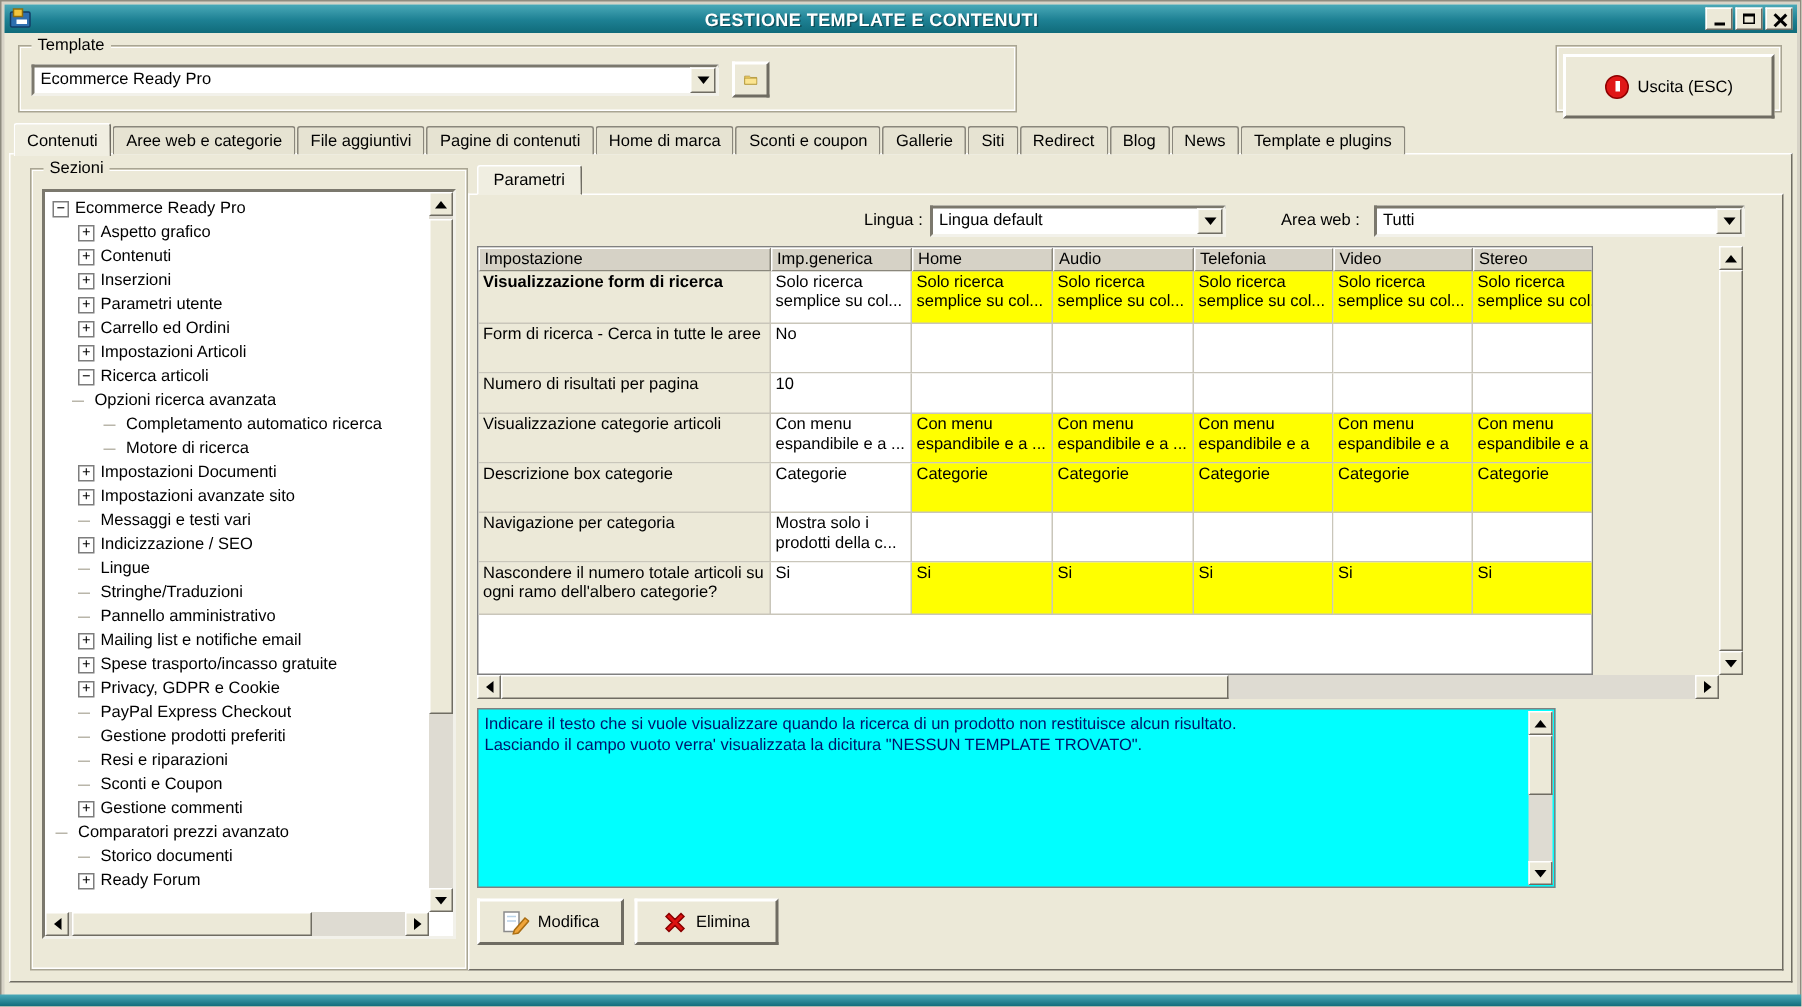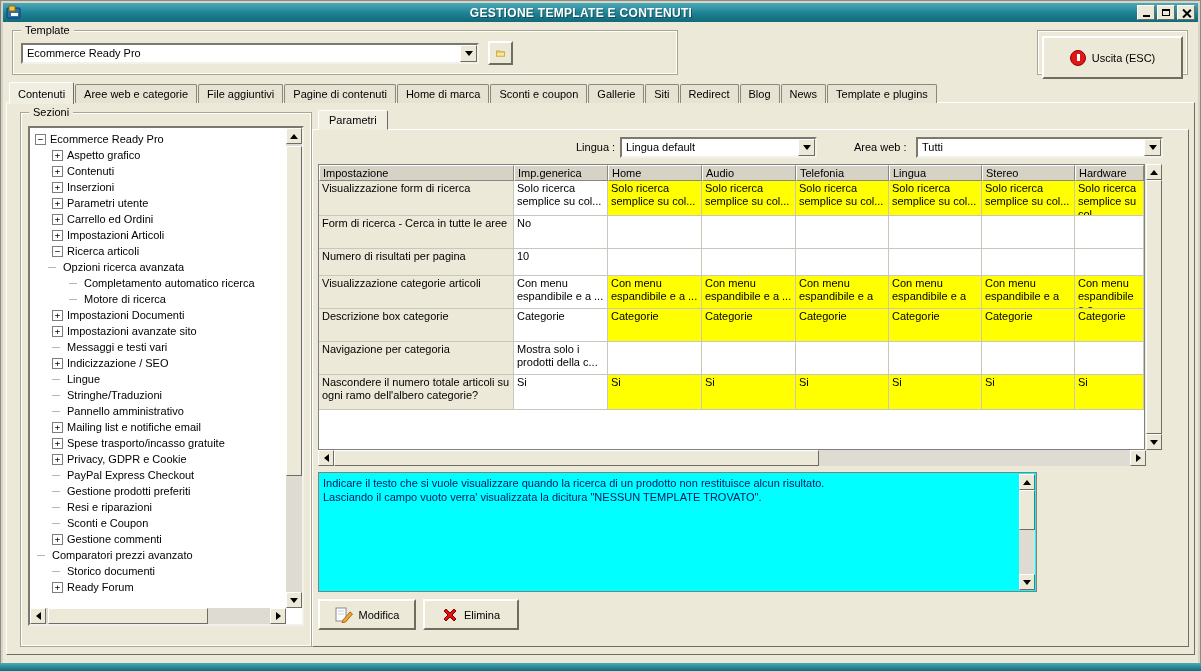--- a/index.html
+++ b/index.html
@@ -72,21 +72,21 @@
   .vscroll{position:absolute;width:16px;background:#dedbd2;display:flex;flex-direction:column;}
   .hscroll{position:absolute;height:16px;background:#dedbd2;display:flex;flex-direction:row;}
   .sb-btn{width:16px;height:16px;background:#ECE9D8;border:1px solid;border-color:#fff #6f6c62 #6f6c62 #fff;
     display:flex;align-items:center;justify-content:center;flex:0 0 auto;}
   .sb-track{position:relative;flex:1;}
   .sb-thumb{position:absolute;background:#ECE9D8;border:1px solid;border-color:#fff #6f6c62 #6f6c62 #fff;}
   .vscroll .sb-thumb{left:0;right:0;}
   .hscroll .sb-thumb{top:0;bottom:0;}
 
   
-  .grid{position:absolute;left:318px;top:164px;width:827px;height:286px;background:#fff;
+  .grid{position:absolute;left:318px;top:164px;width:744px;height:286px;background:#fff;
     border:1px solid #808080;overflow:hidden;}
   .grid-header{display:flex;height:16px;}
   .gh-cell{background:#D6D2C6;border:1px solid;border-color:#fff #8a877c #8a877c #fff;
     padding:1px 3px;white-space:nowrap;overflow:hidden;flex:0 0 auto;}
   .g-row{display:flex;position:relative;}
   .g-cell{border-right:1px solid #c9c6ba;border-bottom:1px solid #c9c6ba;padding:1px 3px;
     overflow:hidden;flex:0 0 auto;line-height:13px;}
   .c-name{background:#ECE9D8;}
   .c-name.sel{background:#B6E7E9;}
   .c-gen{background:#fff;}
@@ -345,27 +345,27 @@
       </span>
   </div>
 
   <div class="grid">
     <div class="grid-header">
         <div class="gh-cell" style="width: 195px;">Impostazione</div>
         <div class="gh-cell" style="width: 94px;">Imp.generica</div>
         <div class="gh-cell" style="width: 94px;">Home</div>
         <div class="gh-cell" style="width: 94px;">Audio</div>
         <div class="gh-cell" style="width: 93px;">Telefonia</div>
-        <div class="gh-cell" style="width: 93px;">Lingua</div>
+        <div class="gh-cell" style="width: 93px;">Video</div>
         <div class="gh-cell" style="width: 93px;">Stereo</div>
         <div class="gh-cell" style="width: 69px;">Hardware</div>
       </div>
     <div class="grid-body">
         <div class="g-row" style="height: 35px;">
-          <div class="g-cell c-name" style="width: 195px;">Visualizzazione form di ricerca</div>
+          <div class="g-cell c-name" style="width: 195px; font-weight: bold;">Visualizzazione form di ricerca</div>
           <div class="g-cell c-gen" style="width: 94px;">Solo ricerca semplice su col...</div>
           <div class="g-cell c-val filled" style="width: 94px;">Solo ricerca semplice su col...</div>
           <div class="g-cell c-val filled" style="width: 94px;">Solo ricerca semplice su col...</div>
           <div class="g-cell c-val filled" style="width: 93px;">Solo ricerca semplice su col...</div>
           <div class="g-cell c-val filled" style="width: 93px;">Solo ricerca semplice su col...</div>
           <div class="g-cell c-val filled" style="width: 93px;">Solo ricerca semplice su col...</div>
           <div class="g-cell c-val filled" style="width: 69px;">Solo ricerca semplice su col...</div>
         </div>
         <div class="g-row" style="height: 33px;">
           <div class="g-cell c-name" style="width: 195px;">Form di ricerca - Cerca in tutte le aree</div>

